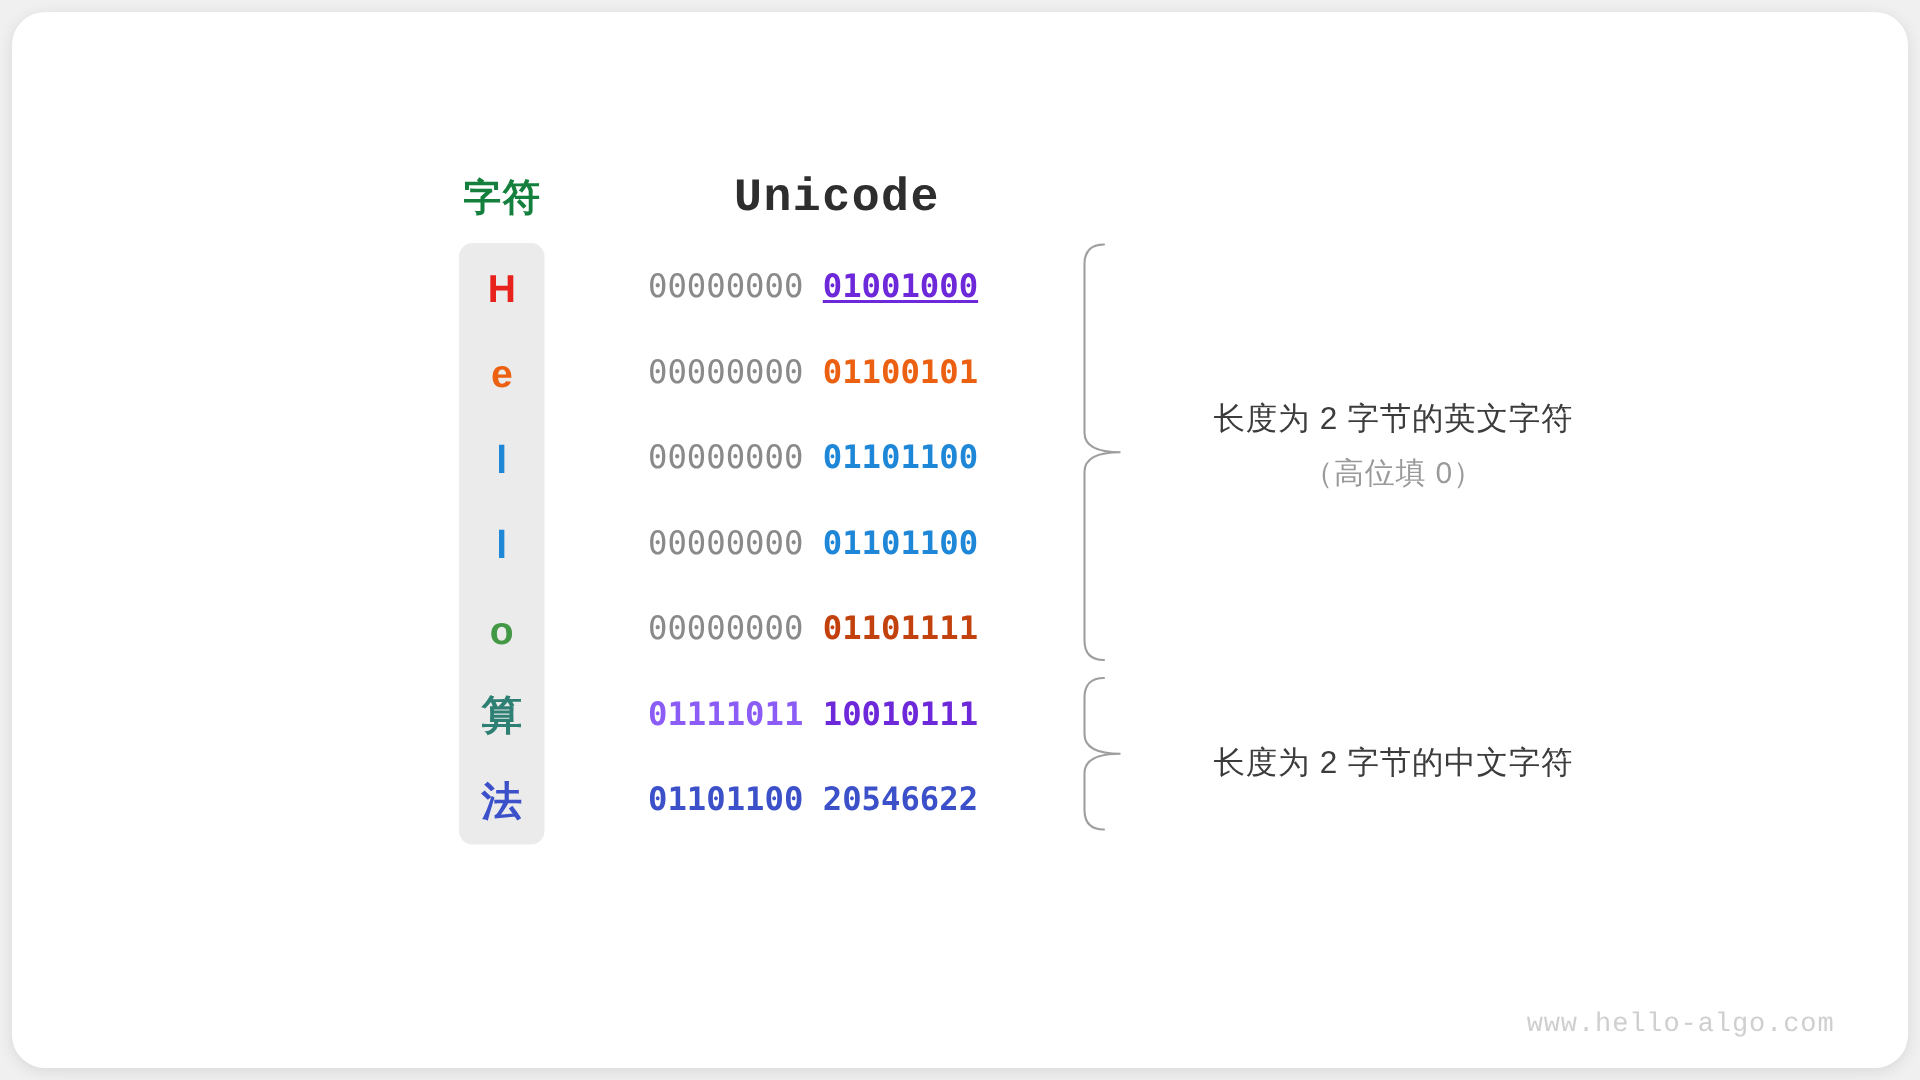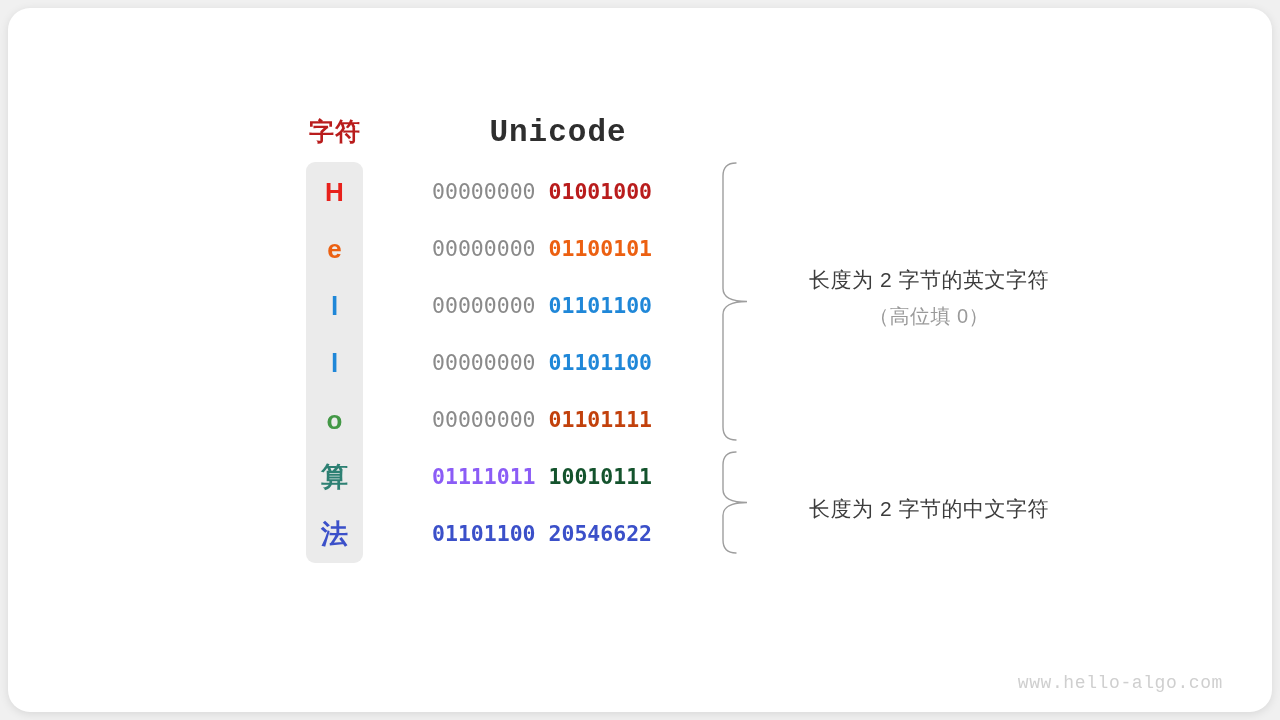--- a/index.html
+++ b/index.html
@@ -33,21 +33,21 @@
 
   
   .hdr-char {
     position: absolute;
     left: 306px;
     top: 115px;
     width: 58px;
     text-align: center;
     font-size: 25px;
     font-weight: bold;
-    color: #b91c1c;
+    color: #15803d;
     letter-spacing: 1px;
   }
   .hdr-unicode {
     position: absolute;
     left: 432px;
     top: 115px;
     width: 252px;
     text-align: center;
     font-family: Liberation Mono, monospace;
     font-size: 31px;
@@ -144,31 +144,31 @@
 <div id="stage">
 
   <div class="hdr-char">字符</div>
 
   <div class="hdr-unicode">Unicode</div>
 
   <div id="char-panel"></div>
 
   <div id="rows-layer">
       <div class="char-cell" style="top: 177px; color: rgb(232, 33, 28);">H</div>
-      <div class="bin-row" style="top: 177px;"><span class="bin-hi" style="color: rgb(138, 138, 138);">00000000</span><span> </span><span class="bin-lo" style="color: #b91c1c;">01001000</span></div>
+      <div class="bin-row" style="top: 177px;"><span class="bin-hi" style="color: rgb(138, 138, 138);">00000000</span><span> </span><span class="bin-lo" style="color: #6d28d9; text-decoration: underline;">01001000</span></div>
       <div class="char-cell" style="top: 234px; color: rgb(236, 96, 17);">e</div>
       <div class="bin-row" style="top: 234px;"><span class="bin-hi" style="color: rgb(138, 138, 138);">00000000</span><span> </span><span class="bin-lo" style="color: rgb(236, 96, 17);">01100101</span></div>
       <div class="char-cell" style="top: 291px; color: rgb(31, 135, 216);">l</div>
       <div class="bin-row" style="top: 291px;"><span class="bin-hi" style="color: rgb(138, 138, 138);">00000000</span><span> </span><span class="bin-lo" style="color: rgb(31, 135, 216);">01101100</span></div>
       <div class="char-cell" style="top: 348px; color: rgb(31, 135, 216);">l</div>
       <div class="bin-row" style="top: 348px;"><span class="bin-hi" style="color: rgb(138, 138, 138);">00000000</span><span> </span><span class="bin-lo" style="color: rgb(31, 135, 216);">01101100</span></div>
       <div class="char-cell" style="top: 405px; color: rgb(67, 152, 70);">o</div>
       <div class="bin-row" style="top: 405px;"><span class="bin-hi" style="color: rgb(138, 138, 138);">00000000</span><span> </span><span class="bin-lo" style="color: #c2410c;">01101111</span></div>
       <div class="char-cell cjk" style="top: 462px; color: rgb(45, 128, 115);">算</div>
-      <div class="bin-row" style="top: 462px;"><span class="bin-hi bold" style="color: #8b5cf6;">01111011</span><span> </span><span class="bin-lo" style="color: #14532d;">10010111</span></div>
+      <div class="bin-row" style="top: 462px;"><span class="bin-hi bold" style="color: #8b5cf6;">01111011</span><span> </span><span class="bin-lo" style="color: #6d28d9;">10010111</span></div>
       <div class="char-cell cjk" style="top: 519px; color: rgb(59, 80, 201);">法</div>
       <div class="bin-row" style="top: 519px;"><span class="bin-hi bold" style="color: rgb(59, 80, 201);">01101100</span><span> </span><span class="bin-lo" style="color: rgb(59, 80, 201);">20546622</span></div>
     </div>
 
   <div id="braces-layer">
       <svg class="brace-svg" width="34" height="281" style="left: 718px; top: 161px;">
         <path d="M 18 2 Q 5 2 5 15 L 5 127.5 Q 5 140.5 29 140.5 Q 5 140.5 5 153.5 L 5 266 Q 5 279 18 279" fill="none" stroke="#9e9e9e" stroke-width="1.4" stroke-linecap="round"></path>
       </svg>
       <svg class="brace-svg" width="34" height="105" style="left: 718px; top: 450px;">
         <path d="M 18 2 Q 5 2 5 15 L 5 39.5 Q 5 52.5 29 52.5 Q 5 52.5 5 65.5 L 5 90 Q 5 103 18 103" fill="none" stroke="#9e9e9e" stroke-width="1.4" stroke-linecap="round"></path>

